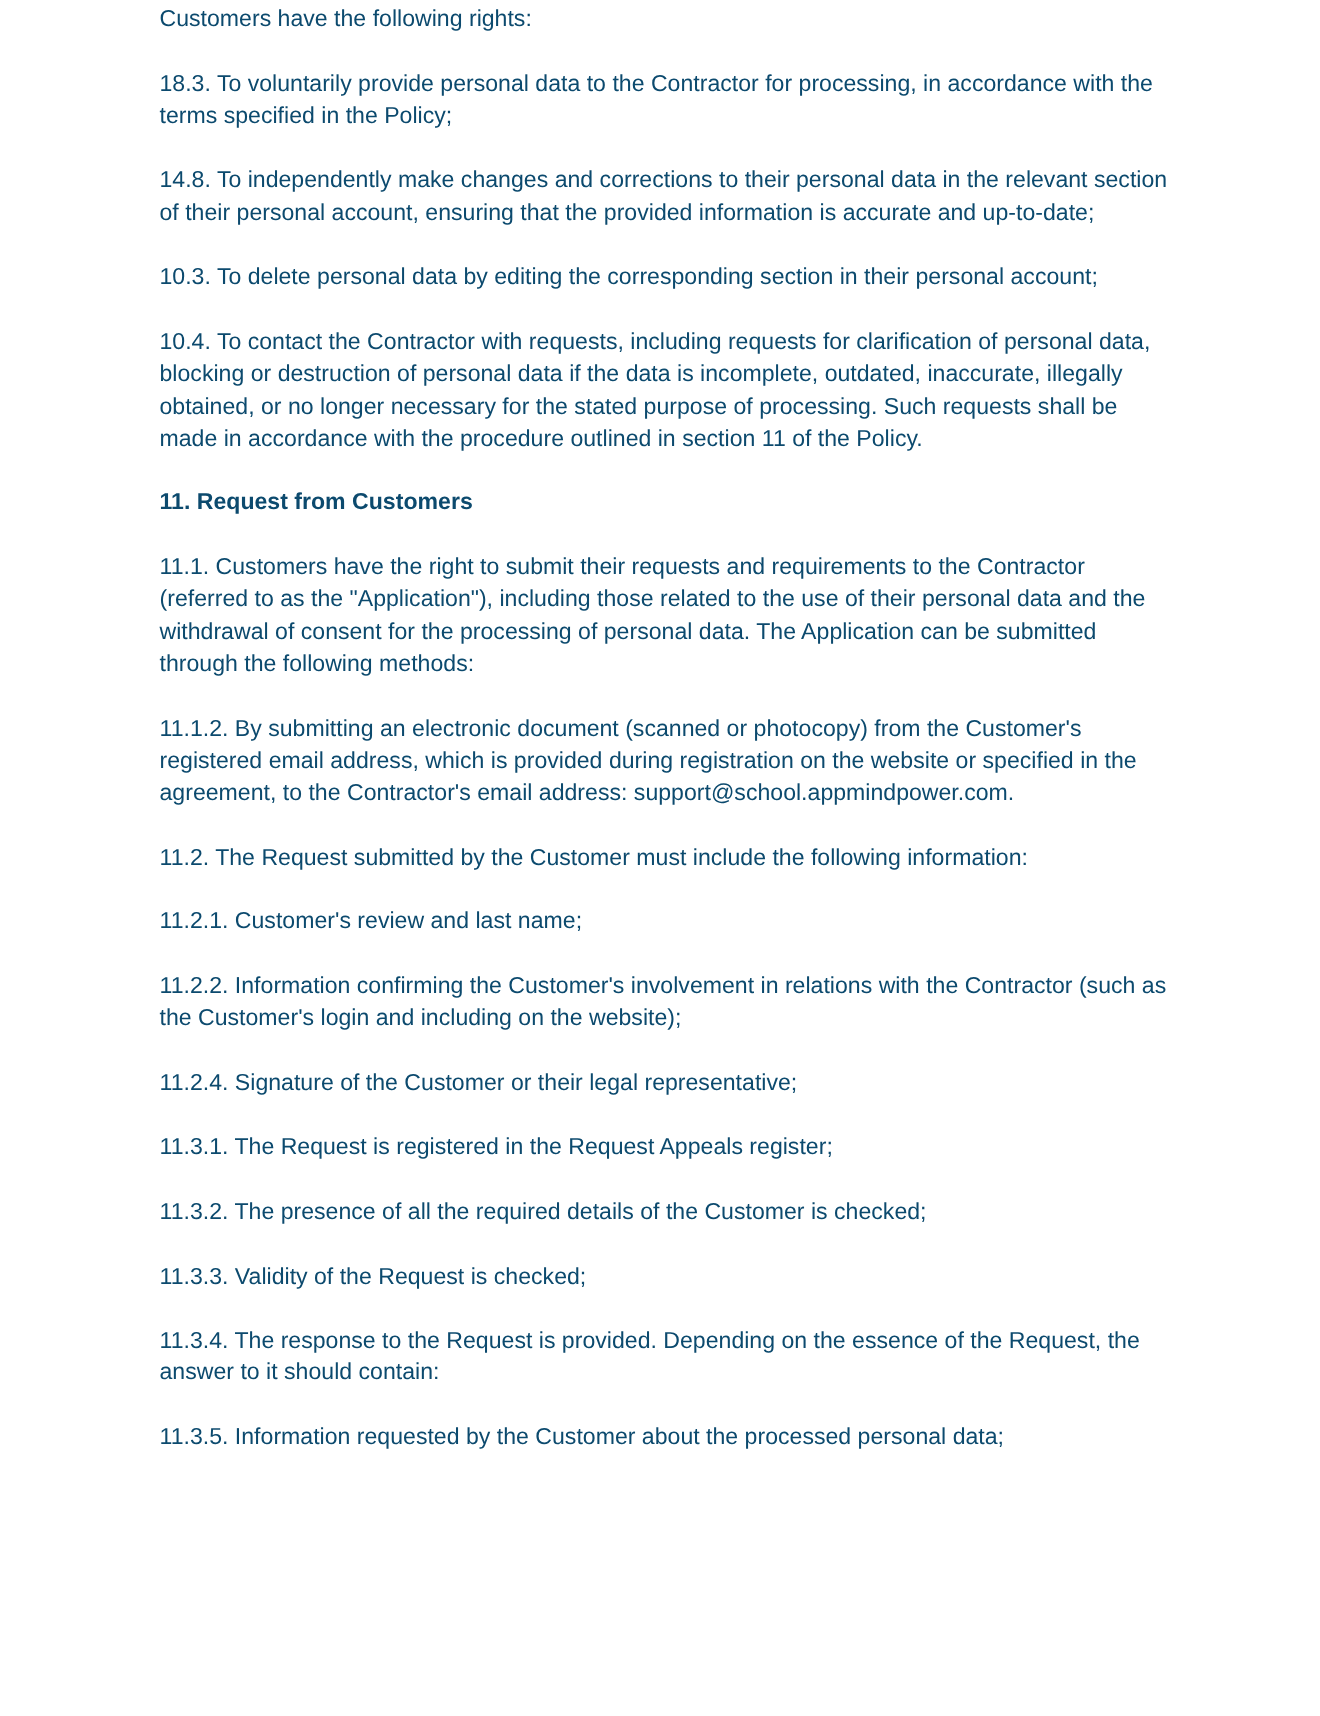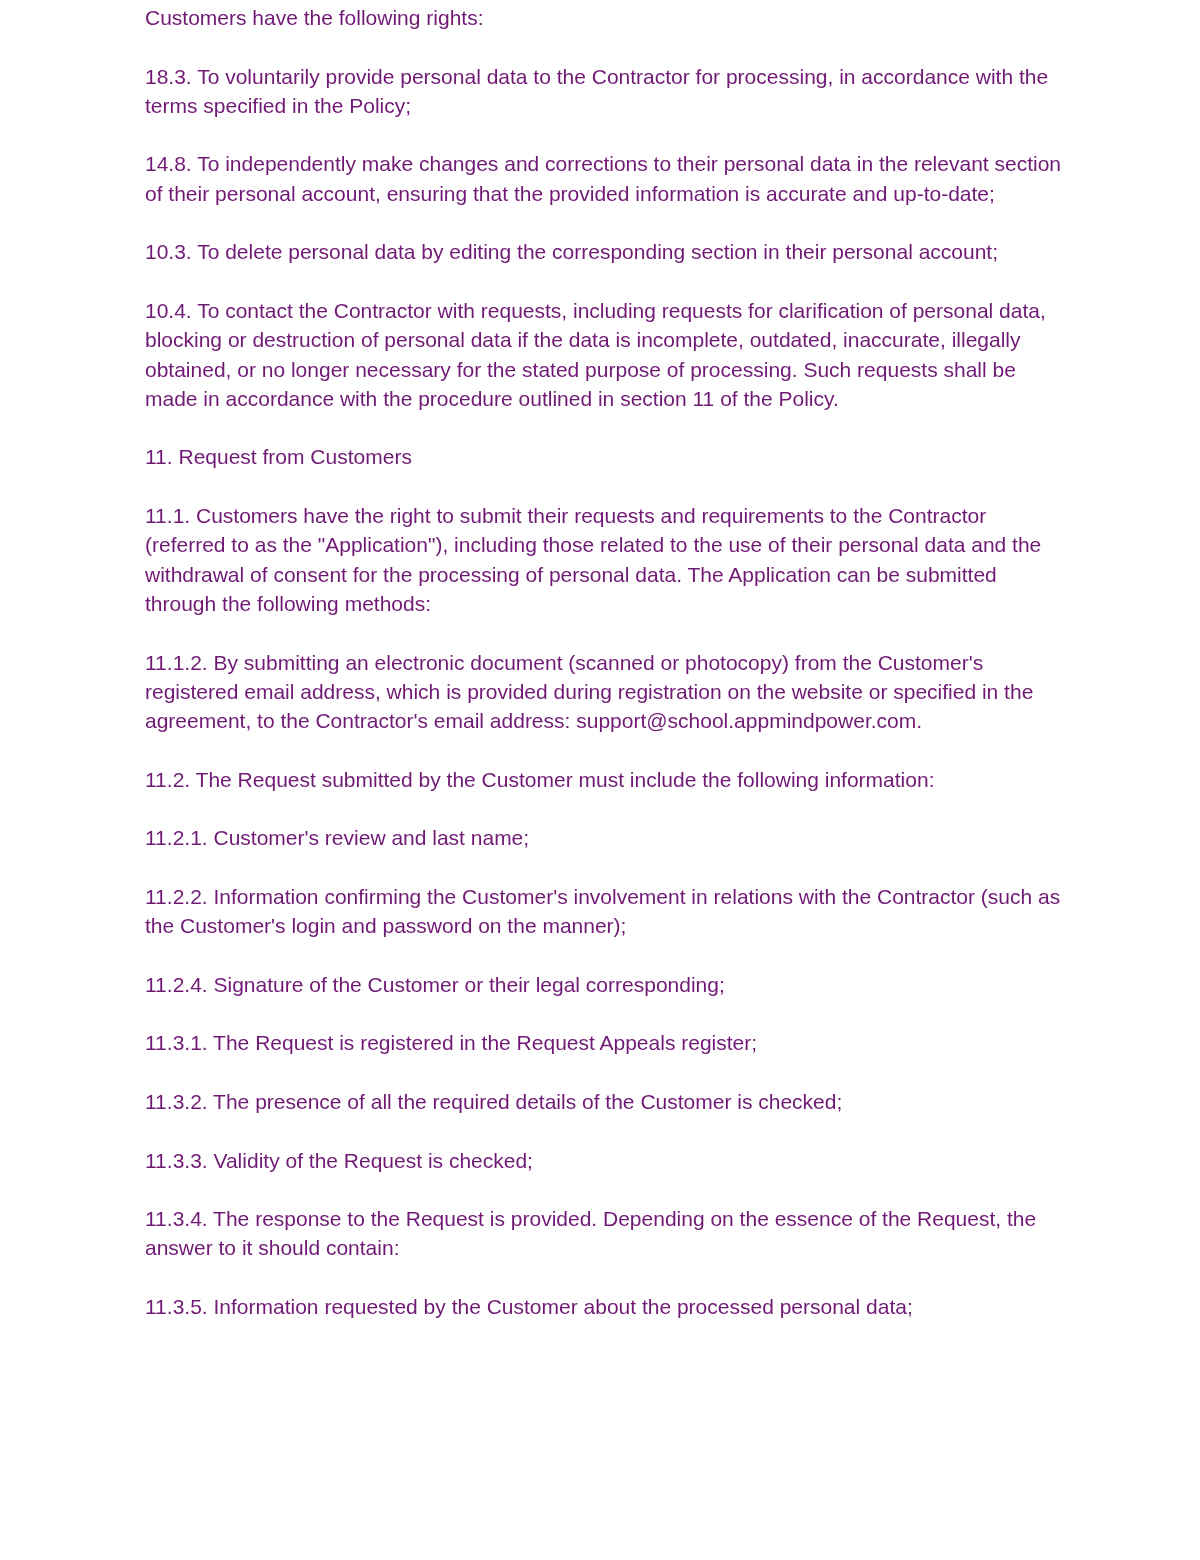--- a/index.html
+++ b/index.html
@@ -14,48 +14,48 @@
       position: relative;
     }
     .page {
       position: absolute;
       left: 145px;
       top: 3px;
       width: 920px;
       font-family: "Liberation Sans", sans-serif;
       font-size: 21px;
       line-height: 29.3px;
-      color: #701a75;
+      color: #0c4a6e;
     }
     .para {
       margin: 0 0 29.3px 0;
       padding: 0;
       white-space: normal;
     }
     .heading {
-      font-weight: normal;
+      font-weight: bold;
     }
   </style>
 </head>
 <body>
 
 <div class="page">
   <p class="para">Customers have the following rights:</p>
 
   <p class="para">18.3. To voluntarily provide personal data to the Contractor for processing, in accordance with the terms specified in the Policy;</p>
   <p class="para">14.8. To independently make changes and corrections to their personal data in the relevant section of their personal account, ensuring that the provided information is accurate and up-to-date;</p>
   <p class="para">10.3. To delete personal data by editing the corresponding section in their personal account;</p>
   <p class="para">10.4. To contact the Contractor with requests, including requests for clarification of personal data, blocking or destruction of personal data if the data is incomplete, outdated, inaccurate, illegally obtained, or no longer necessary for the stated purpose of processing. Such requests shall be made in accordance with the procedure outlined in section 11 of the Policy.</p>
 
   <p class="para heading">11. Request from Customers</p>
 
   <p class="para">11.1. Customers have the right to submit their requests and requirements to the Contractor (referred to as the "Application"), including those related to the use of their personal data and the withdrawal of consent for the processing of personal data. The Application can be submitted through the following methods:</p>
   <p class="para">11.1.2. By submitting an electronic document (scanned or photocopy) from the Customer's registered email address, which is provided during registration on the website or specified in the agreement, to the Contractor's email address: support@school.appmindpower.com.</p>
   <p class="para">11.2. The Request submitted by the Customer must include the following information:</p>
   <p class="para">11.2.1. Customer's review and last name;</p>
-  <p class="para">11.2.2. Information confirming the Customer's involvement in relations with the Contractor (such as the Customer's login and password on the manner);</p>
-  <p class="para">11.2.4. Signature of the Customer or their legal corresponding;</p>
+  <p class="para">11.2.2. Information confirming the Customer's involvement in relations with the Contractor (such as the Customer's login and including on the website);</p>
+  <p class="para">11.2.4. Signature of the Customer or their legal representative;</p>
   <p class="para">11.3.1. The Request is registered in the Request Appeals register;</p>
   <p class="para">11.3.2. The presence of all the required details of the Customer is checked;</p>
   <p class="para">11.3.3. Validity of the Request is checked;</p>
   <p class="para">11.3.4. The response to the Request is provided. Depending on the essence of the Request, the answer to it should contain:</p>
   <p class="para">11.3.5. Information requested by the Customer about the processed personal data;</p>
 </div>
 
 </body></html>

